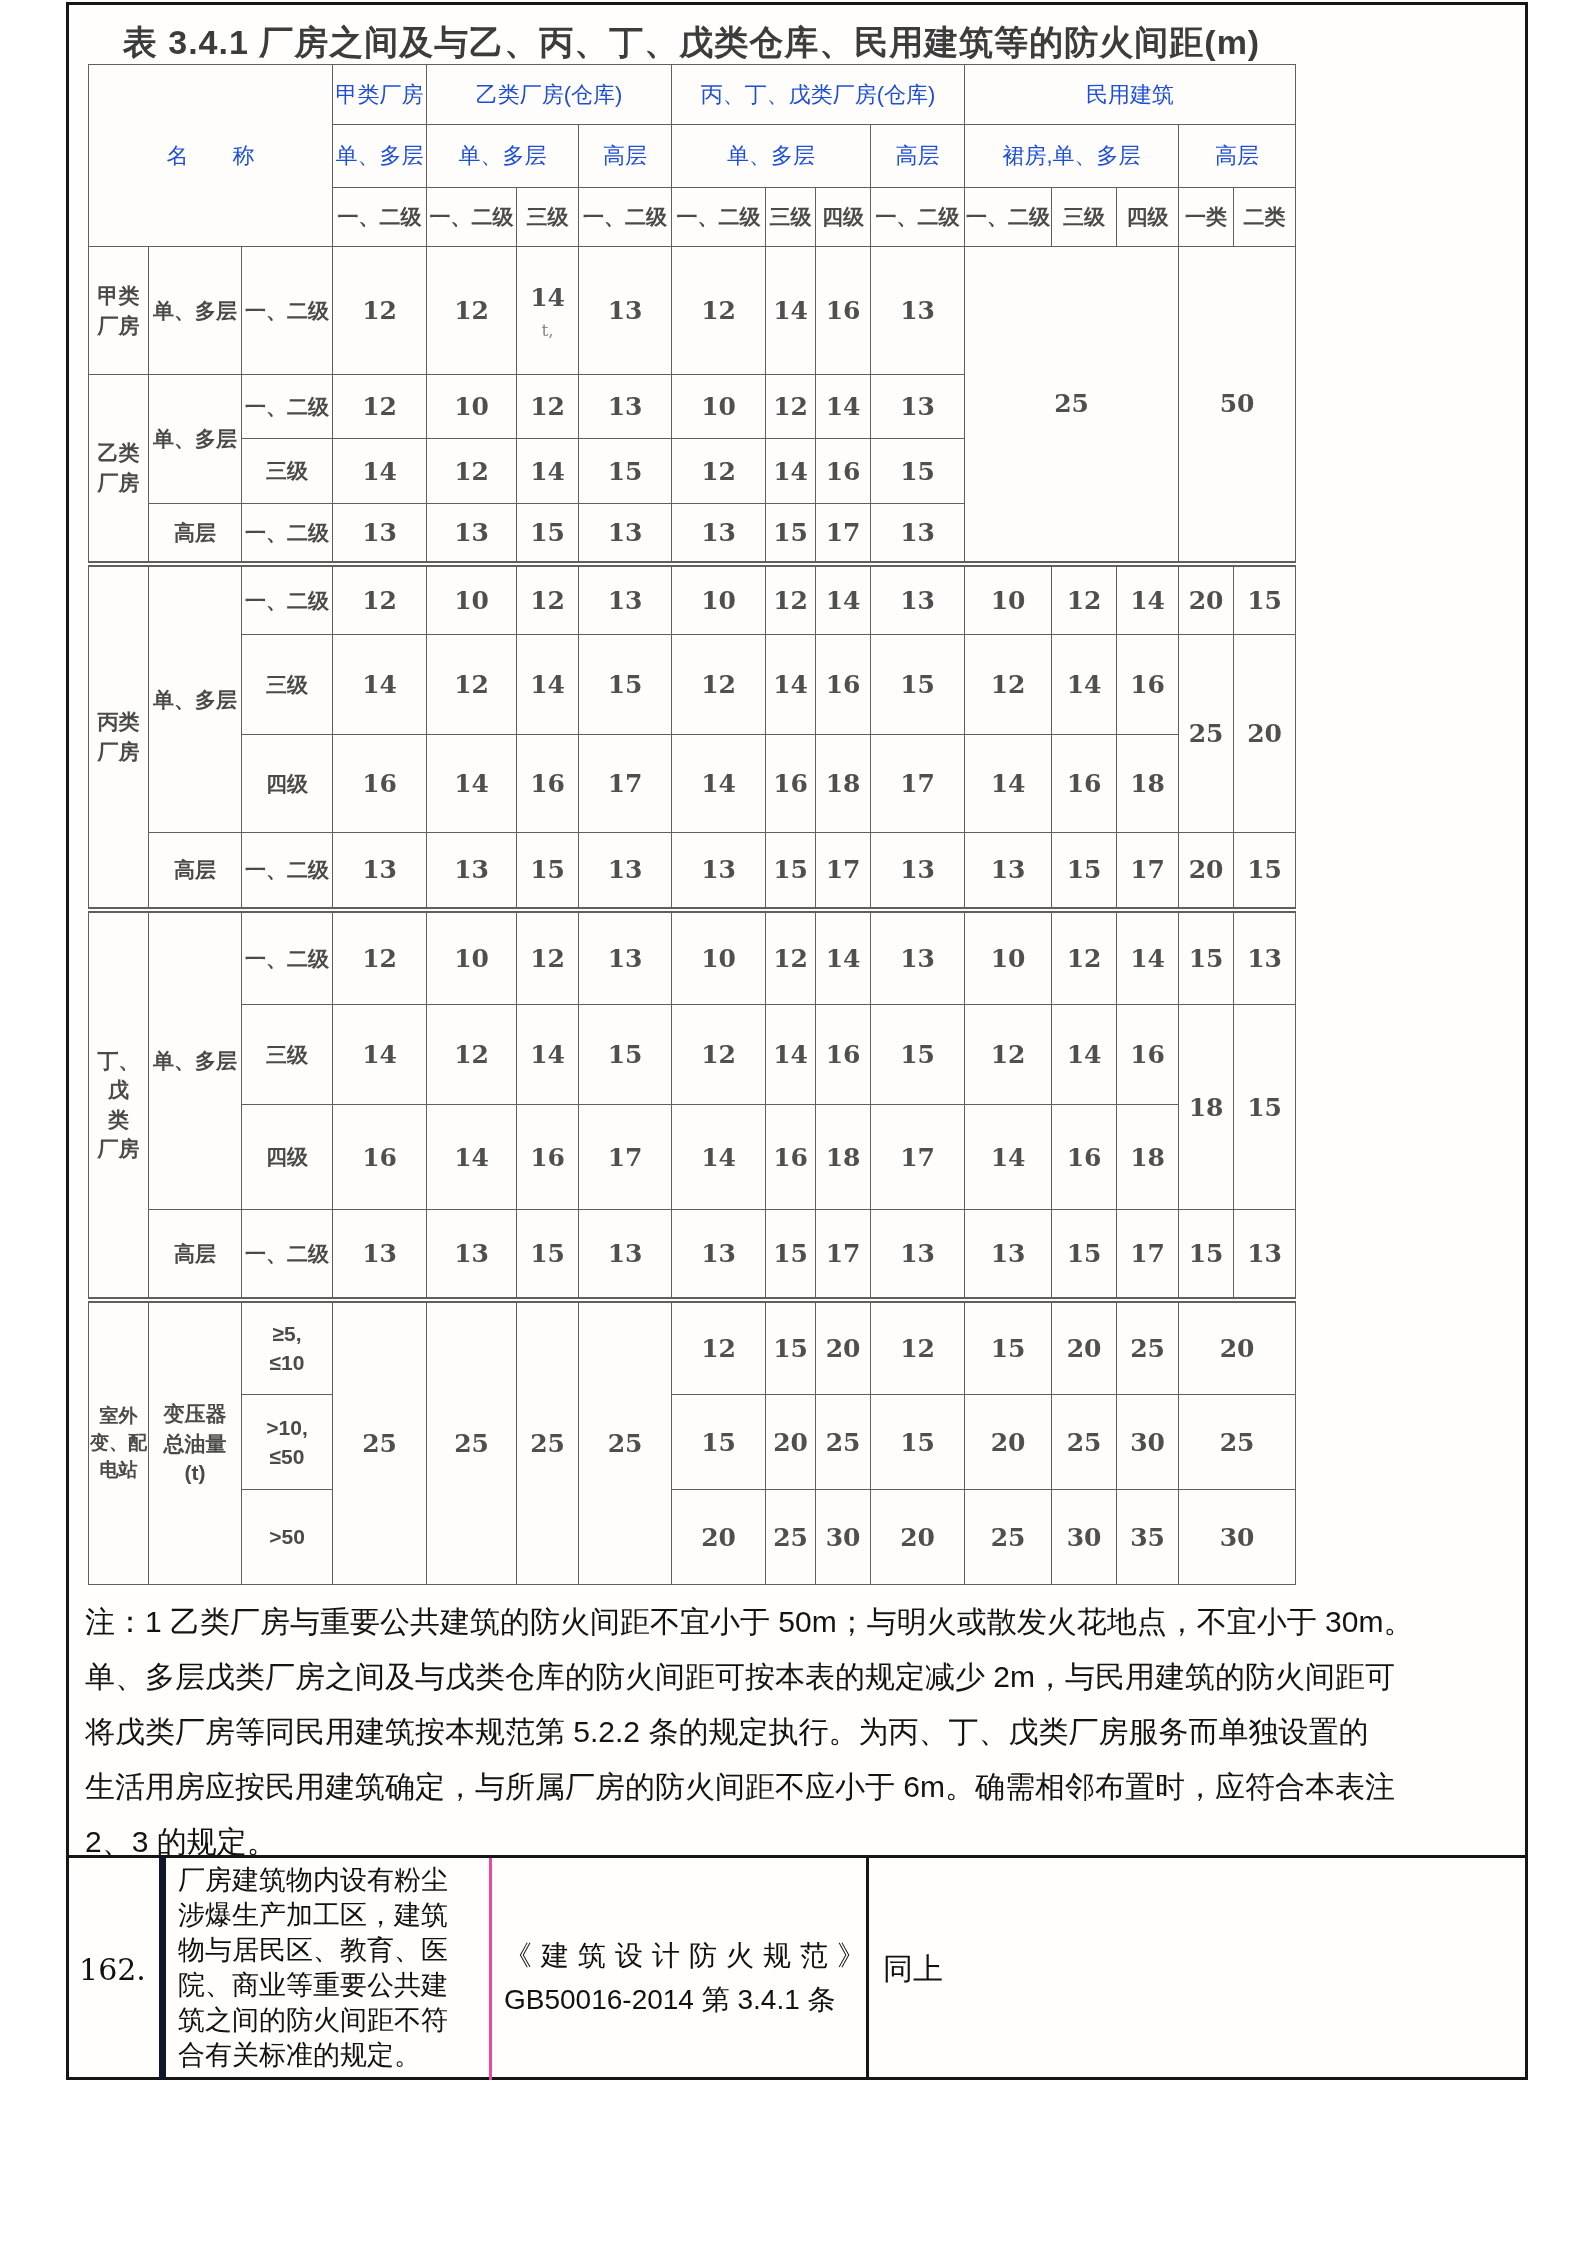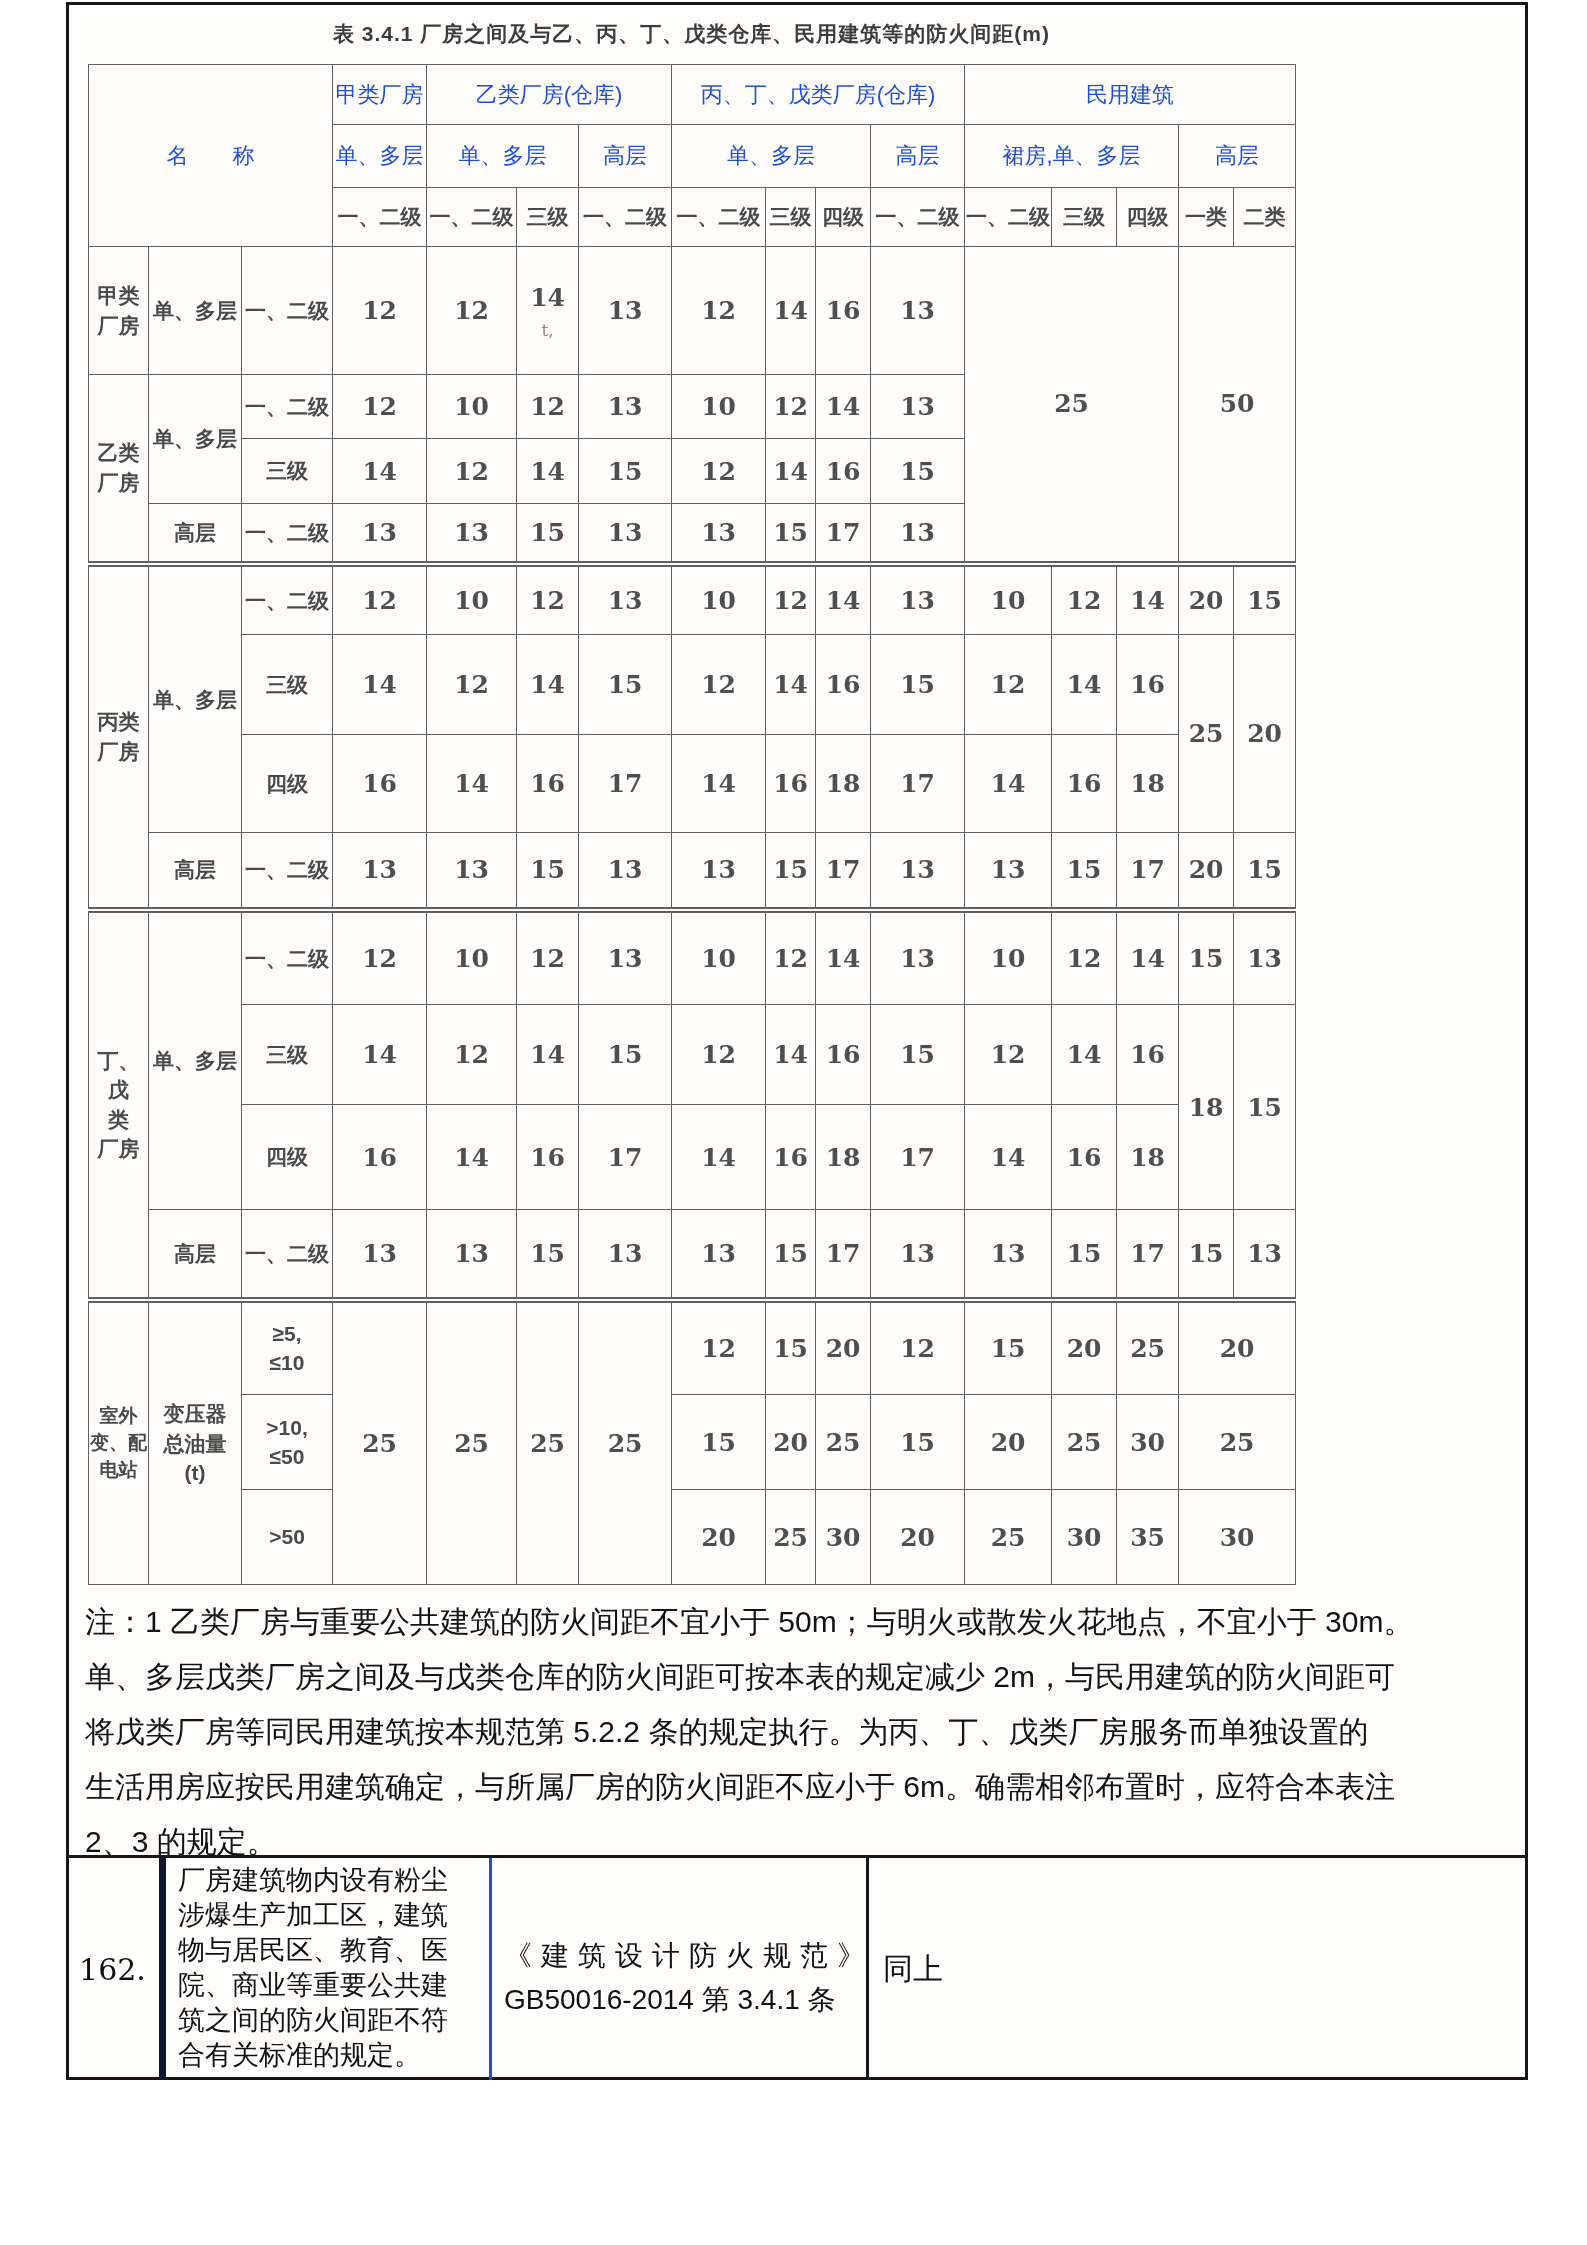--- a/index.html
+++ b/index.html
@@ -7,21 +7,21 @@
     width:1587px;height:2245px;position:relative;background:#ffffff;
     font-family:"Liberation Sans", sans-serif;color:#333;
   }
   
   .frame{
     position:absolute;left:66px;top:2px;width:1462px;height:2078px;
     border:3px solid #161616;box-sizing:border-box;background:#fffefd;
   }
   .doc-title{
     position:absolute;left:88px;top:20px;width:1207px;text-align:center;
-    font-size:21px;font-weight:bold;color:#3c3c3c;letter-spacing:1px;white-space:nowrap;
+    font-size:34px;font-weight:bold;color:#3c3c3c;letter-spacing:1px;white-space:nowrap;
   }
   
   table.fire{
     position:absolute;left:88px;top:64px;width:1207px;
     border-collapse:collapse;table-layout:fixed;background:#fefdfb;
   }
   table.fire td{
     border:1px solid #5f5f5f;text-align:center;vertical-align:middle;
     padding:0;overflow:hidden;
   }
@@ -38,21 +38,21 @@
   }
   .note div{white-space:nowrap;}
   
   .docrow{
     position:absolute;left:66px;top:1855px;width:1462px;height:225px;
     border-top:3px solid #161616;box-sizing:border-box;display:flex;color:#111;
   }
   .docrow .cell{box-sizing:border-box;height:100%;}
   .c-no{width:100px;border-right:7px solid #0f172a;display:flex;align-items:center;justify-content:center;
         font-family:"DejaVu Serif", serif;font-size:30px;}
-  .c-problem{width:326px;border-right:3px solid #1d4ed8;padding:5px 20px 0 12px;
+  .c-problem{width:326px;border-right:3px solid #ec4899;padding:5px 20px 0 12px;
         font-size:27px;line-height:35px;white-space:pre-line;}
   .c-basis{width:377px;border-right:3px solid #161616;display:flex;flex-direction:column;
         justify-content:center;padding:18px 4px 0 12px;font-size:28px;line-height:44px;}
   .c-basis .bt{letter-spacing:9px;white-space:nowrap;}
   .c-basis .br{white-space:nowrap;}
   .c-result{flex:1;display:flex;align-items:center;padding-left:14px;font-size:30px;}
 </style>
 </head>
 <body>
 

